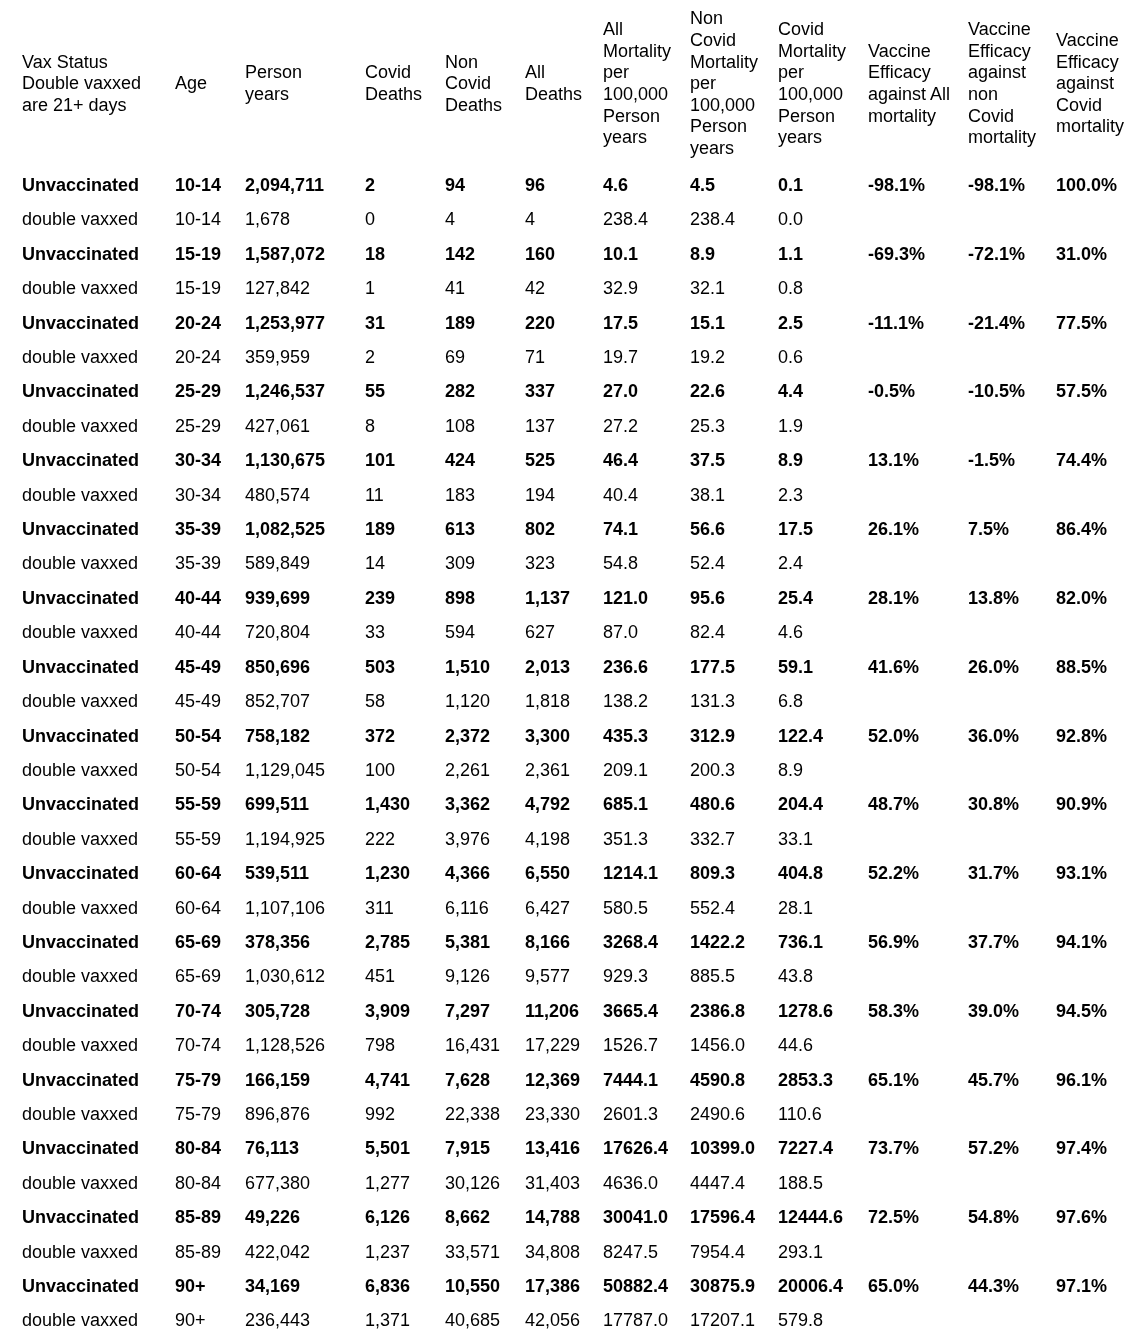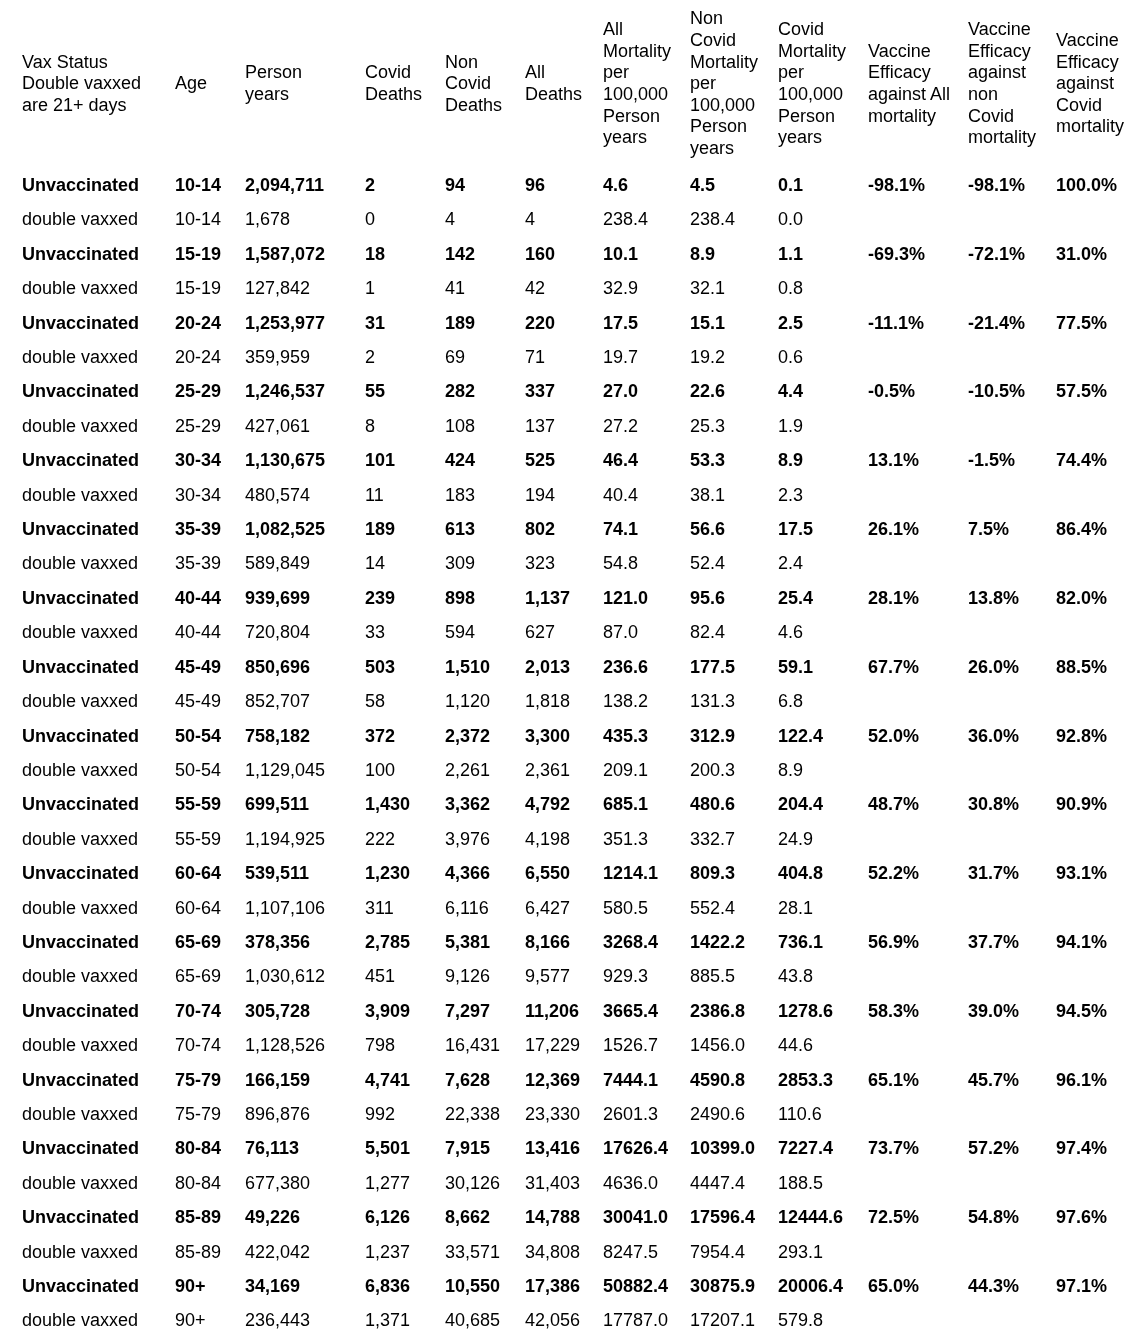--- a/index.html
+++ b/index.html
@@ -242,21 +242,21 @@
           <td></td>
         </tr>
         <tr class="unvaccinated">
           <td>Unvaccinated</td>
           <td>30-34</td>
           <td>1,130,675</td>
           <td>101</td>
           <td>424</td>
           <td>525</td>
           <td>46.4</td>
-          <td>53.3</td>
+          <td>37.5</td>
           <td>8.9</td>
           <td>13.1%</td>
           <td>-1.5%</td>
           <td>74.4%</td>
         </tr>
         <tr>
           <td>double vaxxed</td>
           <td>30-34</td>
           <td>480,574</td>
           <td>11</td>
@@ -328,21 +328,21 @@
         <tr class="unvaccinated">
           <td>Unvaccinated</td>
           <td>45-49</td>
           <td>850,696</td>
           <td>503</td>
           <td>1,510</td>
           <td>2,013</td>
           <td>236.6</td>
           <td>177.5</td>
           <td>59.1</td>
-          <td>67.7%</td>
+          <td>41.6%</td>
           <td>26.0%</td>
           <td>88.5%</td>
         </tr>
         <tr>
           <td>double vaxxed</td>
           <td>45-49</td>
           <td>852,707</td>
           <td>58</td>
           <td>1,120</td>
           <td>1,818</td>
@@ -397,21 +397,21 @@
         </tr>
         <tr>
           <td>double vaxxed</td>
           <td>55-59</td>
           <td>1,194,925</td>
           <td>222</td>
           <td>3,976</td>
           <td>4,198</td>
           <td>351.3</td>
           <td>332.7</td>
-          <td>24.9</td>
+          <td>33.1</td>
           <td></td>
           <td></td>
           <td></td>
         </tr>
         <tr class="unvaccinated">
           <td>Unvaccinated</td>
           <td>60-64</td>
           <td>539,511</td>
           <td>1,230</td>
           <td>4,366</td>

